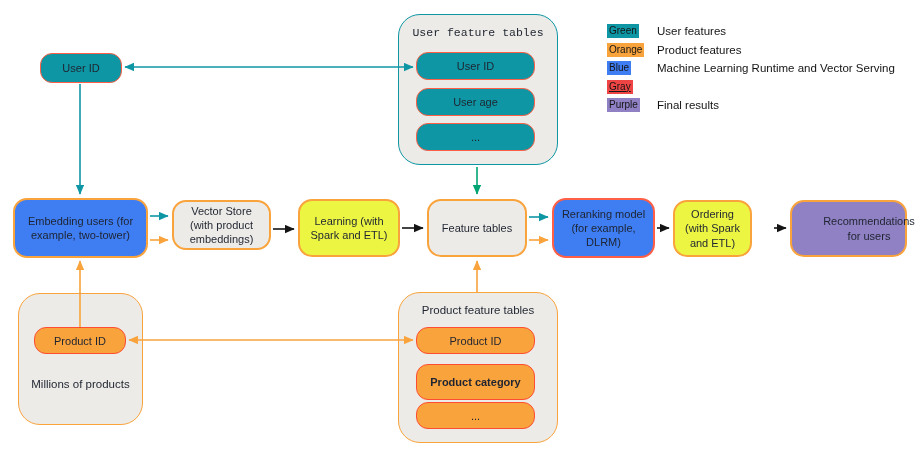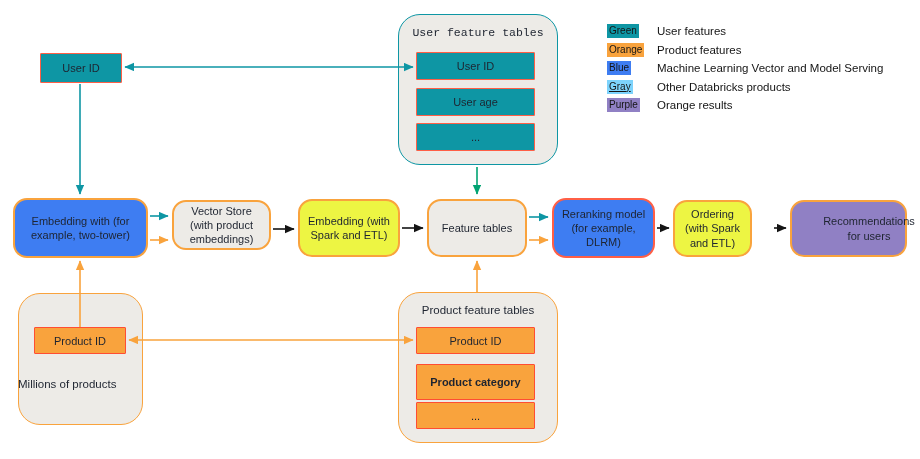--- a/index.html
+++ b/index.html
@@ -25,34 +25,34 @@
   .container-box{
     position:absolute; box-sizing:border-box; background:var(--gray);
     border-radius:22px; border:1.5px solid var(--orange);
   }
   .container-box.border-teal{border-color:var(--teal);}
   .container-title{
     position:absolute; left:0; right:0; text-align:center; font-size:11.5px; color:var(--ink);
   }
   .cell{
     position:absolute; box-sizing:border-box; display:flex; align-items:center;
-    justify-content:center; font-size:11px; color:var(--ink); border-radius:1px;
+    justify-content:center; font-size:11px; color:var(--ink); border-radius:12px;
   }
   .cell-teal{background:var(--teal); border:1.5px solid var(--coral);}
   .cell-orange{background:var(--orange); border:1.5px solid var(--orange-red);}
   .caption{
-    position:absolute; left:0; right:11px; text-align:left; font-size:11.5px; color:var(--ink);
+    position:absolute; left:0; right:11px; text-align:center; font-size:11.5px; color:var(--ink);
   }
   .legend{position:absolute; left:607px; top:22px; width:310px;}
   .legend-row{display:grid; grid-template-columns:50px 1fr; align-items:center; height:18.5px;}
   .legend-chip{justify-self:start; font-size:10px; color:var(--black); padding:0 2px; line-height:14px;}
   .legend-label{font-size:11.5px; color:var(--black); white-space:nowrap;}
   .chip-teal{background:var(--teal);} .chip-orange{background:var(--orange);}
   .chip-blue{background:var(--blue);} .chip-yellow{background:var(--yellow);}
-  .chip-gray{background:#7dd3fc;text-decoration:underline;} .chip-purple{background:var(--purple);}
+  .chip-gray{background:#ef4444;text-decoration:underline;} .chip-purple{background:var(--purple);}
   svg.connectors{position:absolute; left:0; top:0; width:920px; height:459px; pointer-events:none;}
   .stroke-teal{stroke:var(--teal);} .stroke-green{stroke:var(--green);}
   .stroke-orange{stroke:var(--orange);} .stroke-black{stroke:var(--black);}
   .fill-teal{fill:var(--teal);} .fill-green{fill:var(--green);}
   .fill-orange{fill:var(--orange);} .fill-black{fill:var(--black);}
   svg.connectors path.line{fill:none; stroke-width:1.6;}
 </style>
 </head>
 <body>
 
@@ -70,35 +70,34 @@
     <div class="legend-row">
       <span class="legend-chip chip-teal">Green</span>
       <span class="legend-label">User features</span>
     </div>
     <div class="legend-row">
       <span class="legend-chip chip-orange">Orange</span>
       <span class="legend-label">Product features</span>
     </div>
     <div class="legend-row">
       <span class="legend-chip chip-blue">Blue</span>
-      <span class="legend-label">Machine Learning Vector and Model Serving</span>
+      <span class="legend-label">Machine Learning Runtime and Vector Serving</span>
     </div>
     <div class="legend-row">
       <span class="legend-chip chip-gray">Gray</span>
-      <span class="legend-label">Other Databricks products</span>
     </div>
     <div class="legend-row">
       <span class="legend-chip chip-purple">Purple</span>
-      <span class="legend-label">Orange results</span>
+      <span class="legend-label">Final results</span>
     </div>
   </div>
 
-  <div class="node node-blue" style="left:13px; top:198px; width:135px; height:60px;">Embedding with (for example, two-tower)</div>
+  <div class="node node-blue" style="left:13px; top:198px; width:135px; height:60px;">Embedding users (for example, two-tower)</div>
   <div class="node node-gray" style="left:172px; top:200px; width:99px; height:50px;">Vector Store (with product embeddings)</div>
-  <div class="node node-yellow" style="left:298px; top:199px; width:102px; height:58px;">Embedding (with Spark and ETL)</div>
+  <div class="node node-yellow" style="left:298px; top:199px; width:102px; height:58px;">Learning (with Spark and ETL)</div>
   <div class="node node-blue border-coral" style="left:552px; top:198px; width:103px; height:60px;">Reranking model (for example, DLRM)</div>
   <div class="node node-gray" style="left:427px; top:199px; width:100px; height:58px;">Feature tables</div>
   <div class="node node-yellow" style="left:673px; top:200px; width:79px; height:57px;">Ordering (with Spark and ETL)</div>
   <div class="node node-purple" style="left:790px; top:200px; width:117px; height:57px;">Recommendations for users</div>
 
   <div class="container-box" style="left:18px; top:293px; width:125px; height:132px;"></div>
   <div class="cell cell-orange" style="left:34px; top:327px; width:92px; height:27px;">Product ID</div>
   <div class="caption" style="left:18px; top:378px; width:125px;">Millions of products</div>
 
   <div class="container-box" style="left:398px; top:292px; width:160px; height:151px;"></div>

